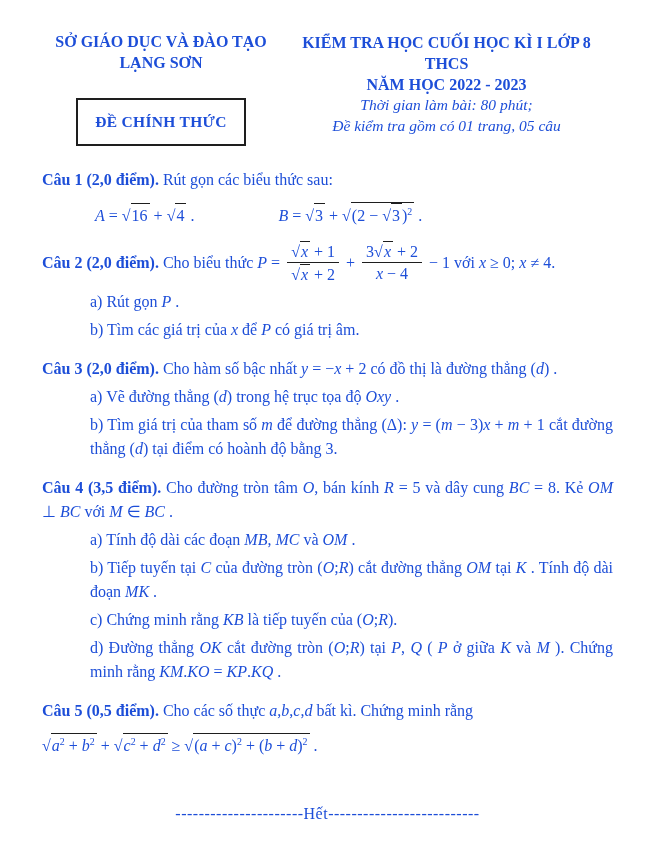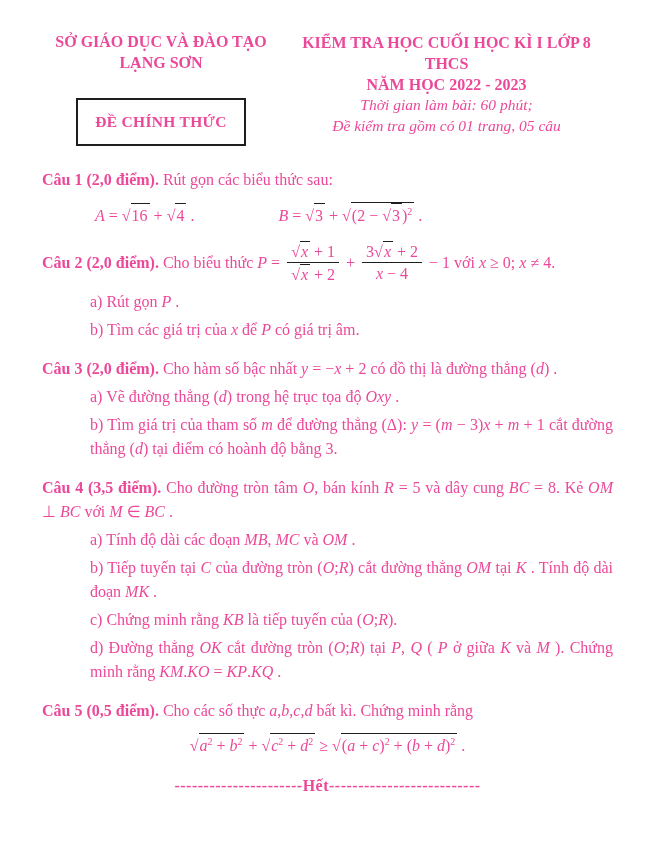--- a/index.html
+++ b/index.html
@@ -1,21 +1,21 @@
 <!DOCTYPE html>
 <html lang="vi"><head>
 <meta charset="utf-8">
 <style>
   html,body{margin:0;padding:0;background:#ffffff;}
   .page{
     position:relative;
     width:653px;height:851px;
     box-sizing:border-box;
     background:#ffffff;
-    color:#ec4899;
+    color:#1d4ed8;
     font-family:"Liberation Serif", serif;
     font-size:16px;
     line-height:1.5;
     padding:32px 40px 0 42px;
     overflow:hidden;
   }
   .bold{font-weight:bold;}
   .ital{font-style:italic;}
   
   .header{display:flex;align-items:flex-start;}
@@ -32,25 +32,25 @@
     letter-spacing:.3px;
   }
   .h-right .it{font-style:italic;font-size:15.5px;}
   
   .exam-body{margin-top:22px;}
   .cau{margin:15px 0 4px 0;text-align:justify;}
   .sub{margin:4px 0 4px 48px;text-align:justify;}
   .frow{margin:10px 0 6px 53px;white-space:nowrap;}
   .math{display:inline-block;white-space:nowrap;}
   .fb{margin-left:80px;}
-  .fcenter{text-align:center;margin:10px 0 0 0;}
+  .fcenter{margin:10px 0 0 0;}
   .footer-line{
     text-align:center;
-    font-weight:bold;
-    margin-top:16px;
+    font-weight:normal;
+    margin-top:44px;
     letter-spacing:.5px;
   }
   
   .sq{display:inline-block;white-space:nowrap;}
   .sq>.rd{display:inline-block;}
   .sq>.vin{display:inline-block;border-top:1.4px solid #1e1e1e;padding:0 2px 0 1px;}
   sup{font-size:.62em;line-height:0;vertical-align:super;}
   .frac{
     display:inline-block;
     vertical-align:middle;
@@ -71,21 +71,21 @@
     <div class="h-left">
       <span class="line bold">SỞ GIÁO DỤC VÀ ĐÀO TẠO</span>
       <span class="line bold">LẠNG SƠN</span>
       <span class="official-box">
         <span>ĐỀ CHÍNH THỨC</span>
       </span>
     </div>
     <div class="h-right">
       <span class="line bold">KIỂM TRA HỌC CUỐI HỌC KÌ I LỚP 8 THCS</span>
       <span class="line bold">NĂM HỌC 2022 - 2023</span>
-      <span class="line it">Thời gian làm bài:  60 phút;</span>
+      <span class="line it">Thời gian làm bài:  80 phút;</span>
       <span class="line it">Đề kiểm tra gồm có 01 trang, 05 câu</span>
     </div>
   </div>
 
   <div class="exam-body">
 
     <p class="cau"><span class="bold">Câu 1 (2,0 điểm). </span><span>Rút gọn các biểu thức sau:</span></p>
     <div class="frow">
       <span class="math"><span class="ital">A</span><span> = </span><span class="sq"><span class="rd">√</span><span class="vin"><span>16</span></span></span><span> + </span><span class="sq"><span class="rd">√</span><span class="vin"><span>4</span></span></span><span> .</span></span>
       <span class="math fb"><span class="ital">B</span><span> = </span><span class="sq"><span class="rd">√</span><span class="vin"><span>3</span></span></span><span> + </span><span class="sq"><span class="rd">√</span><span class="vin"><span>(2 − </span><span class="sq"><span class="rd">√</span><span class="vin"><span>3</span></span></span><span>)</span><sup>2</sup></span></span><span> .</span></span>

